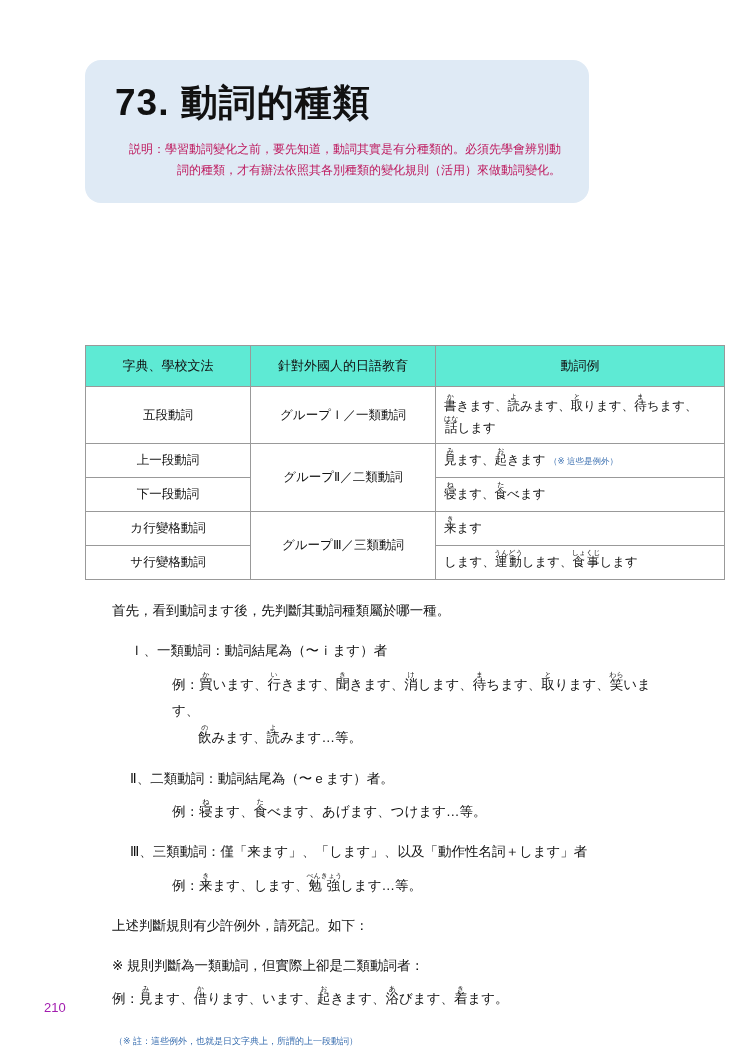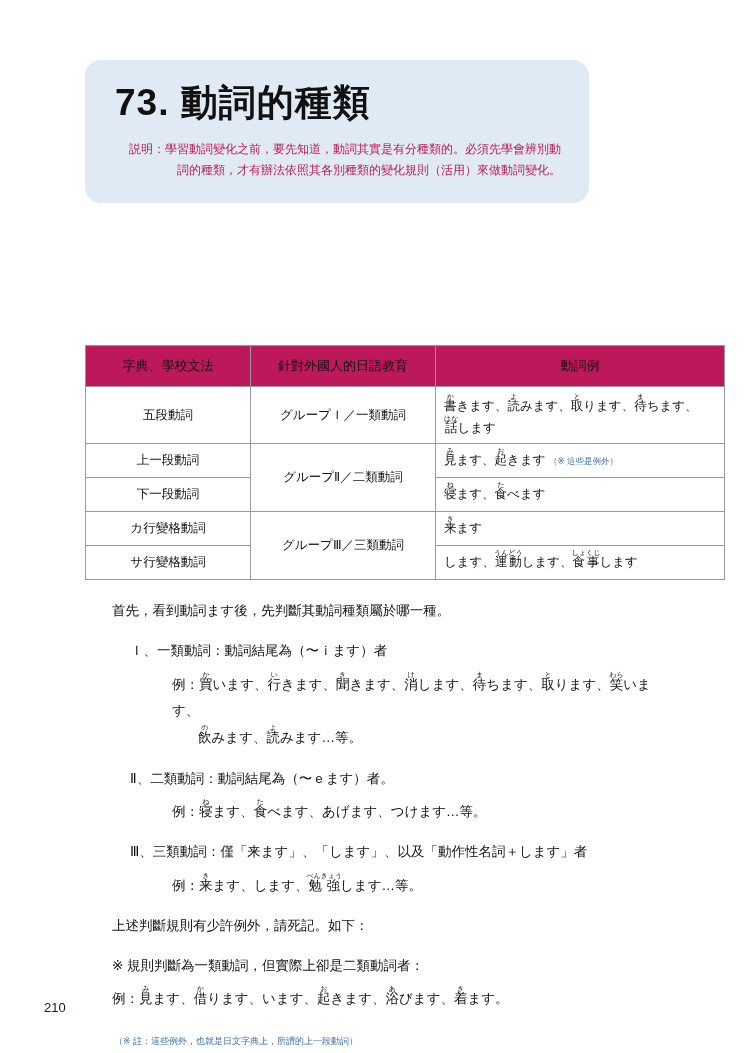--- a/index.html
+++ b/index.html
@@ -82,21 +82,21 @@
   }
   table.grammar td, table.grammar th {
     border: 1px solid #999999;
     padding: 6px 8px;
     font-size: 12.5px;
     vertical-align: middle;
     font-weight: normal;
     color: #111;
   }
   table.grammar thead td {
-    background: #be185d;
+    background: #5eead4;
     text-align: center;
     height: 28px;
     font-size: 13px;
   }
   .col1 { width: 148px; text-align: center; }
   .col2 { width: 168px; text-align: center; }
   .col3 { width: 272px; text-align: left; padding-left: 10px; }
   .cell-center { text-align: center; }
   .rowh { height: 34px; }
 
@@ -133,21 +133,21 @@
     color: #3a6fb0;
     margin-top: 20px;
     padding-left: 2px;
   }
 
   .page-num {
     position: absolute;
     left: 44px;
     top: 1000px;
     font-size: 13px;
-    color: #0f172a;
+    color: #a21caf;
   }
 </style>
 </head>
 <body>
 
 <div class="page">
 
   <div class="banner">
     <div class="banner-title">73. 動詞的種類</div>
     <div class="banner-desc">

